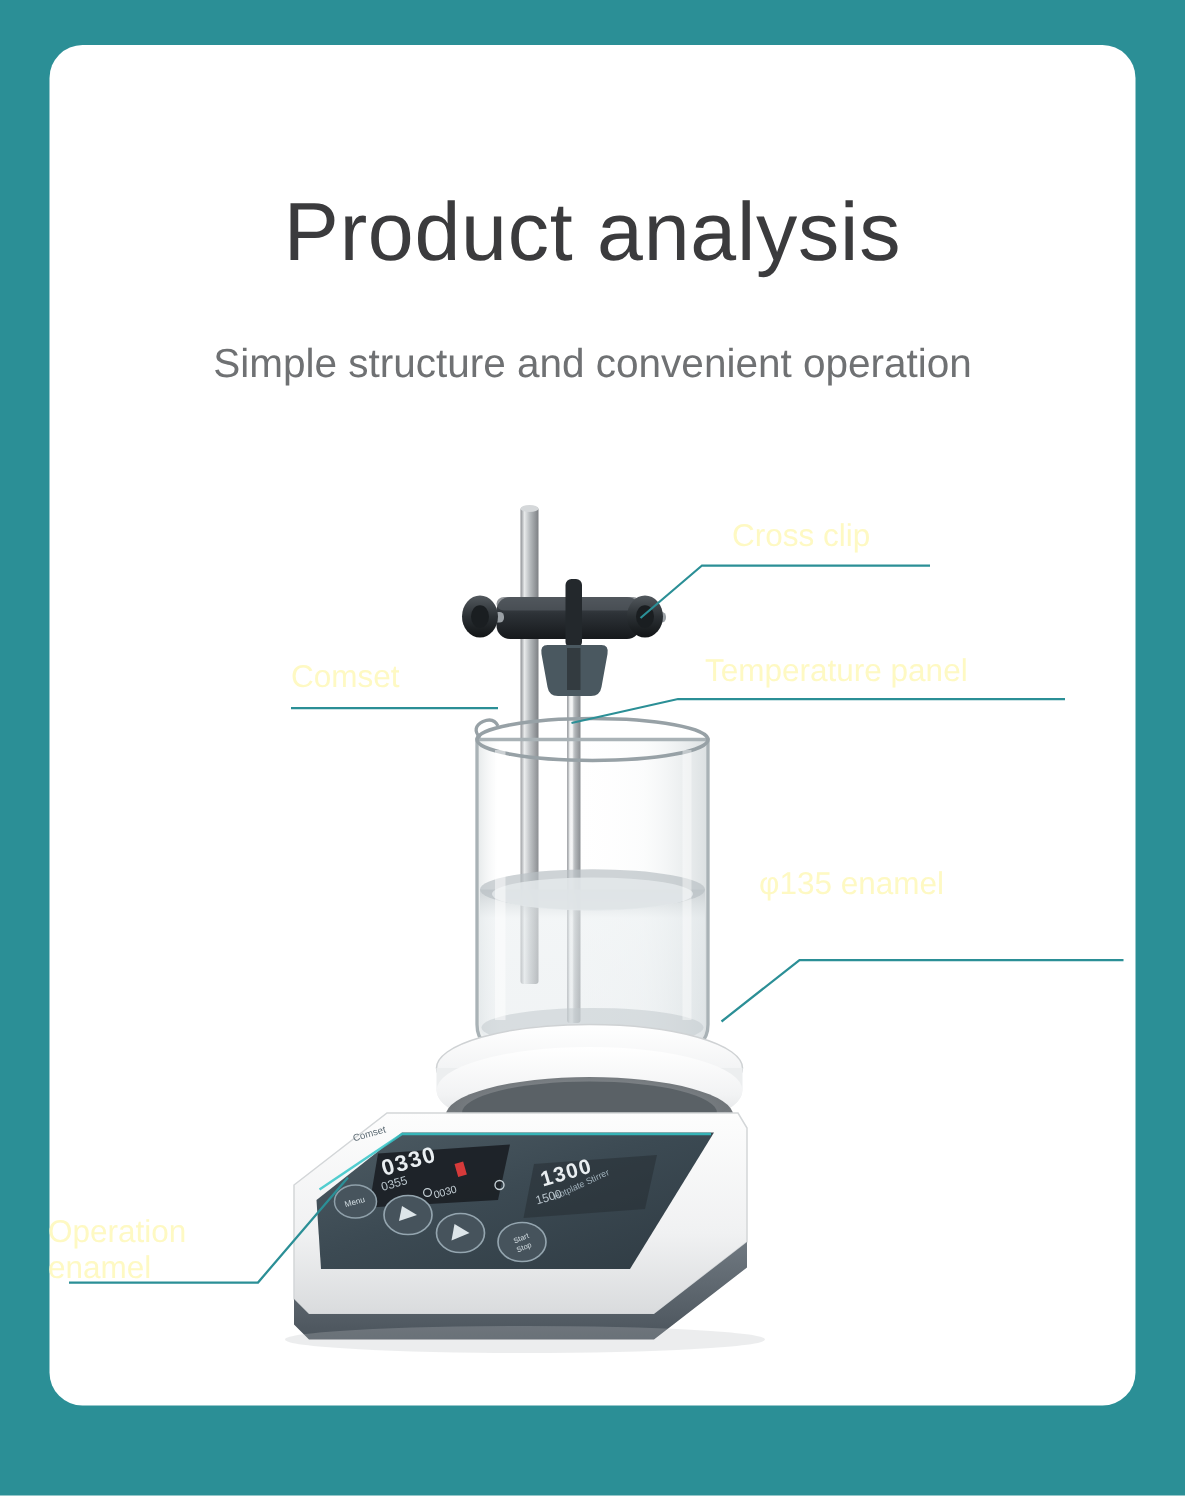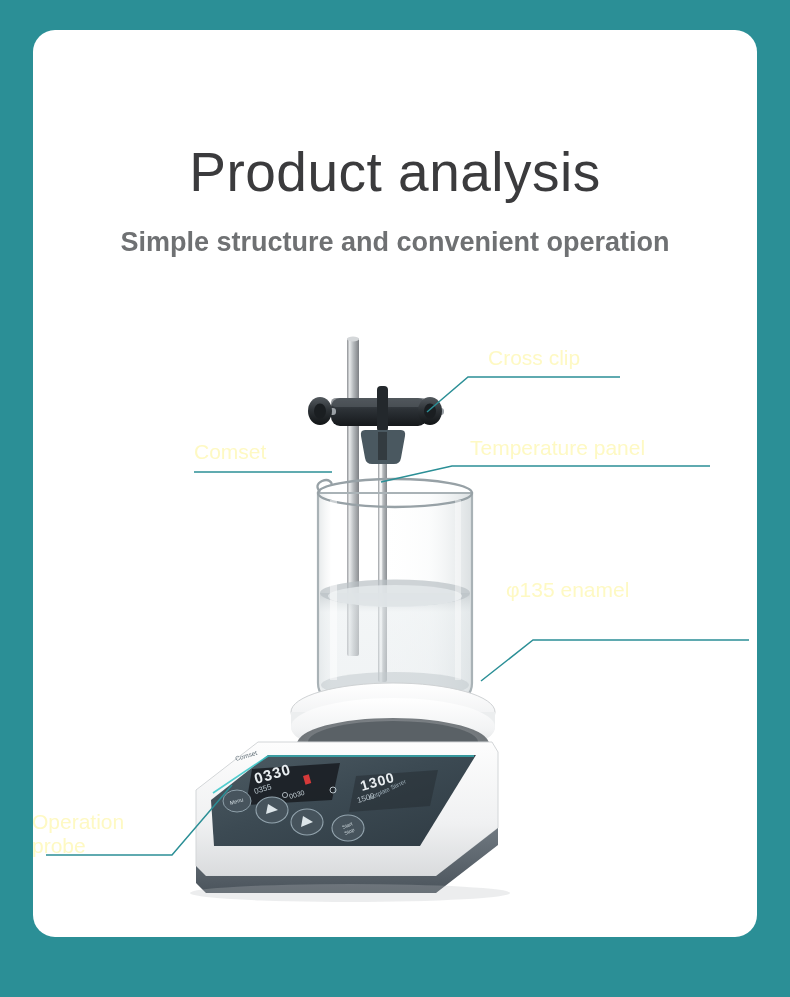--- a/index.html
+++ b/index.html
@@ -13,33 +13,33 @@
   #card{
     position:absolute;
     left:33px;top:30px;
     width:724px;height:907px;
     background:#ffffff;
     border-radius:22px;
   }
 
   
   #title{
-    position:absolute;left:0;top:112px;width:724px;
+    position:absolute;left:0;top:94px;width:724px;
     text-align:center;
     font-size:55px;
     font-weight:400;
     letter-spacing:.5px;
     color:#3b3b3d;
     line-height:1.1;
   }
   #subtitle{
     position:absolute;left:0;top:195px;width:724px;
     text-align:center;
     font-size:27px;
-    font-weight:700;
+    font-weight:400;
     color:#6f7173;
     line-height:1.3;
   }
 
   
   .callout{
     position:absolute;
     color:#fef9c3;
     font-size:21px;
     font-weight:400;
@@ -246,14 +246,14 @@
 <div class="callout two-line" id="lbl-plate">
   <div>φ135 enamel</div>
 </div>
 
 <div class="callout" id="lbl-bracket">
   <span>Comset</span>
 </div>
 
 <div class="callout two-line" id="lbl-panel">
   <div>Operation</div>
-  <div>probe</div>
+  <div>enamel</div>
 </div>
 
 </body></html>

